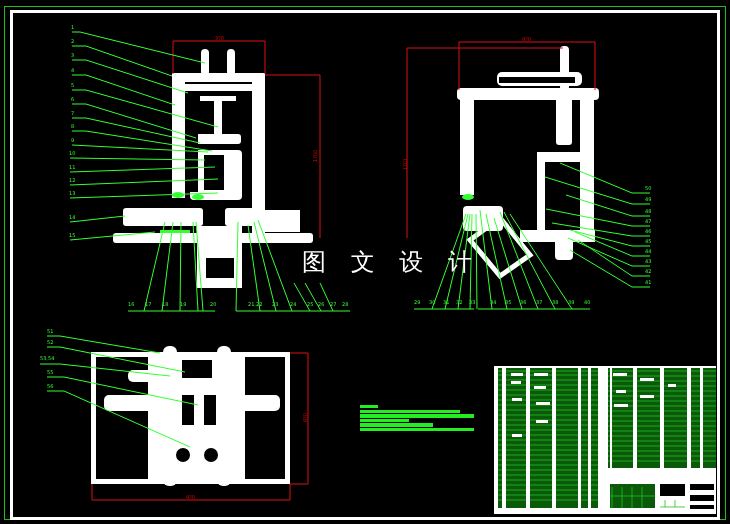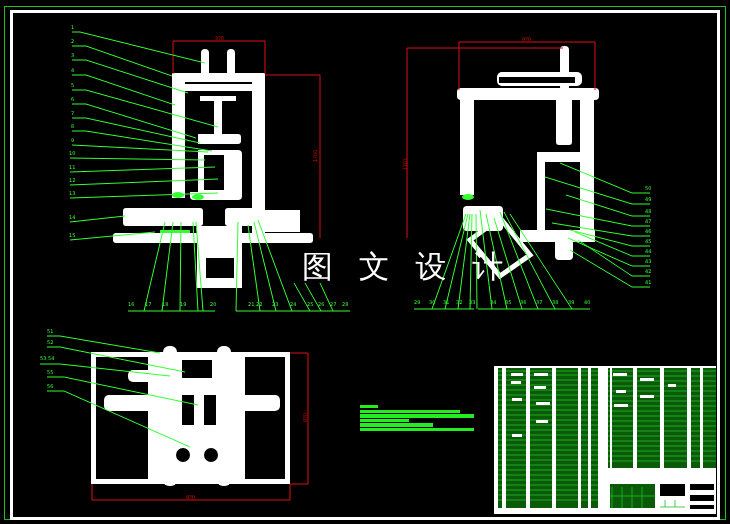--- a/index.html
+++ b/index.html
@@ -1,20 +1,20 @@
 <!DOCTYPE html>
 <html><head>
 <meta charset="utf-8">
 <style>
   html, body { margin:0; padding:0; background:#000; }
   body { width:730px; height:524px; position:relative; overflow:hidden; font-family:"Liberation Sans", sans-serif; }
   .outer { position:absolute; left:4px; top:6px; width:722px; height:514px; border:1px solid #1fbf1f; box-sizing:border-box; }
   .frame { position:absolute; left:10px; top:10px; width:710px; height:510px; border:3px solid #fff; box-sizing:border-box; }
   svg { position:absolute; left:0; top:0; }
-  .watermark { position:absolute; left:302px; top:246px; color:#fff; font-family:Liberation Serif, serif; font-size:31px; letter-spacing:9px; white-space:nowrap; }
+  .watermark { position:absolute; left:302px; top:246px; color:#fff; font-family:Liberation Sans, sans-serif; font-size:24px; letter-spacing:9px; white-space:nowrap; }
   .lbl { font-family:"DejaVu Sans", sans-serif; font-size:5px; fill:#33ff33; }
   .dim { font-family:"DejaVu Sans", sans-serif; font-size:5px; fill:#e00; }
 </style>
 </head>
 <body>
 
 <div class="outer"></div>
 <div class="frame"></div>
 
 <svg width="730" height="524">

